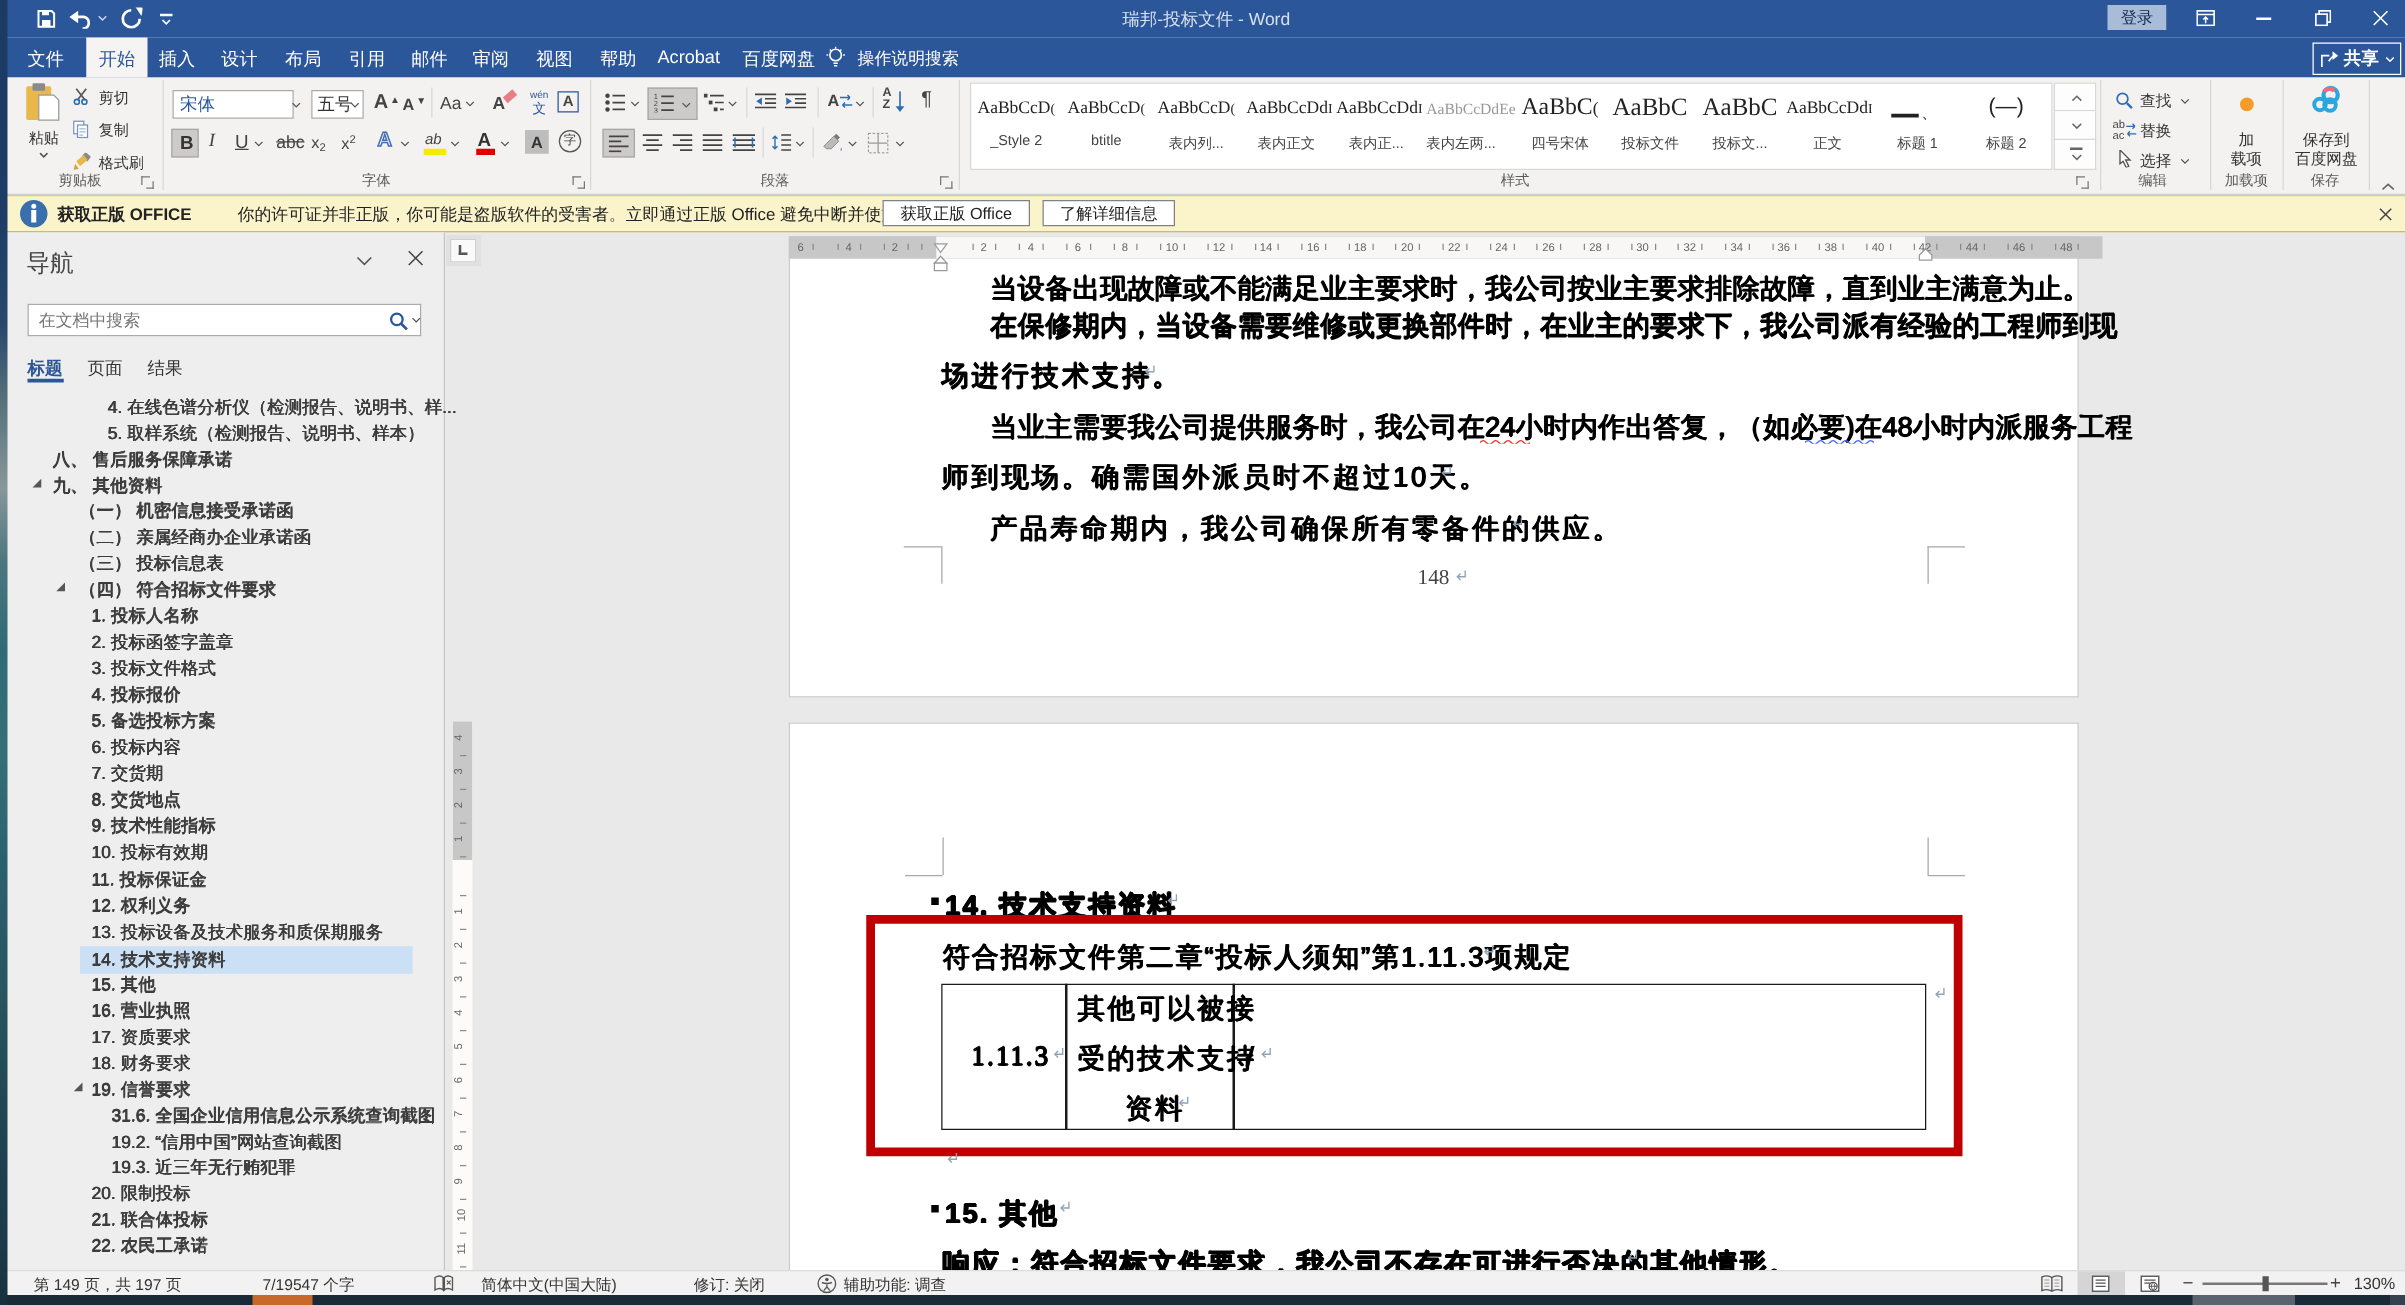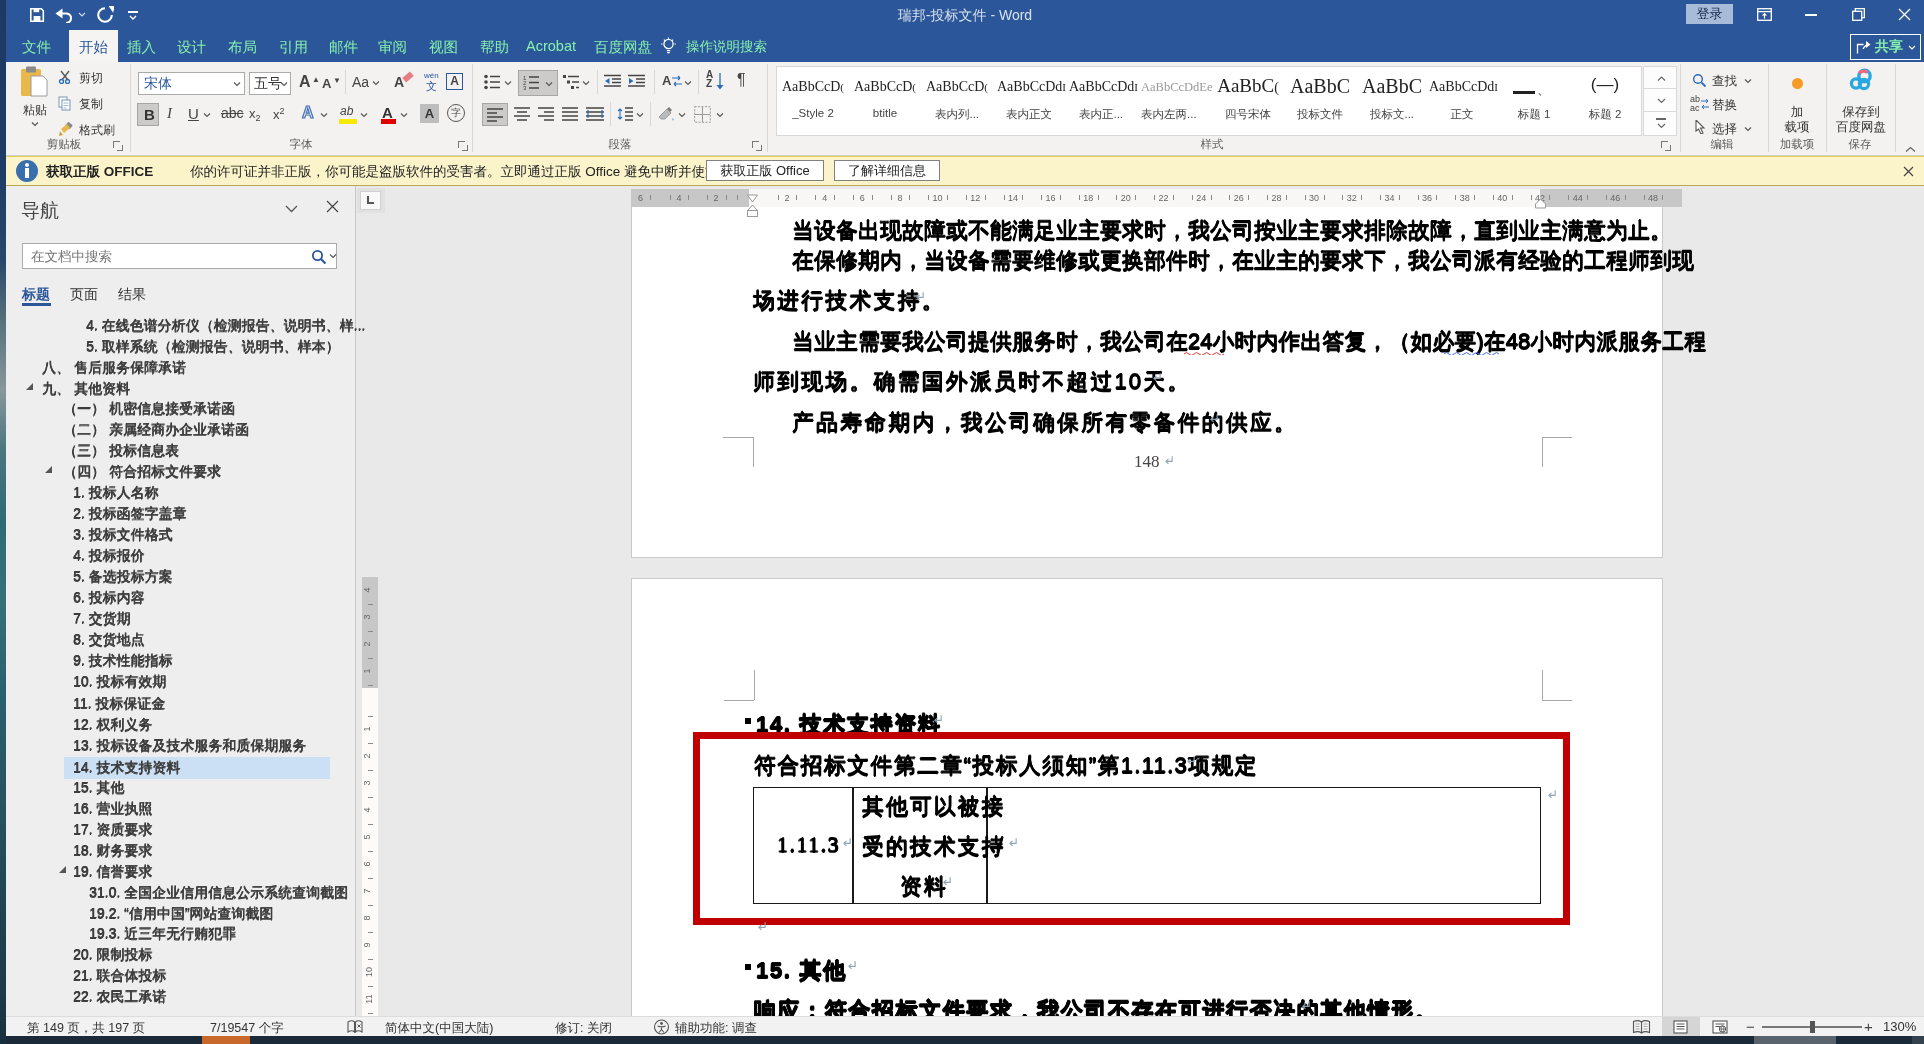--- a/index.html
+++ b/index.html
@@ -1,18 +1,18 @@
 <!DOCTYPE html>
 <html><head><meta charset="utf-8">
 <style>
 html,body{margin:0;padding:0;background:#e9e9e9;width:1924px;height:1044px;overflow:hidden;
  font-family:"Liberation Sans",sans-serif;-webkit-font-smoothing:antialiased}
 .ab{position:absolute}
 #root{position:absolute;top:0;left:0;width:1924px;height:1044px}
-.w{color:#86efac}
+.w{color:#ffffff}
 .docline{font-family:"Liberation Sans",sans-serif;font-size:22px;color:#000;white-space:nowrap;text-shadow:0.6px 0 currentColor,-0.6px 0 currentColor,0 0.6px currentColor,0 -0.6px currentColor}
 .jst{text-align-last:justify;text-align:justify}
 .ls{letter-spacing:2.1px}
 .nav-item{position:absolute;font-size:14px;color:#3d3d3d;white-space:nowrap;text-shadow:0.5px 0 currentColor,0 0.5px currentColor}
 .tick{position:absolute;width:1px;height:5px;background:#8a8a8a;top:6px}
 .rlab{position:absolute;font-size:9px;color:#666;top:4px;transform:translateX(-50%)}
 .vtick{position:absolute;height:1px;width:5px;background:#8a8a8a;left:6px}
 .vlab{position:absolute;font-size:9px;color:#666;left:2px;transform:rotate(-90deg);transform-origin:center}
 .gl{position:absolute;font-size:11.5px;color:#5c5c5c;bottom:3px;white-space:nowrap;transform:translateX(-50%)}
 .dlaunch{position:absolute;width:10px;height:10px}
@@ -163,21 +163,21 @@
   </div>
   <div class="ab" style="left:58px;top:60px;width:64px;height:16px">
     <svg width="15" height="15" viewBox="0 0 15 15">
           <rect x="8" y="1" width="6" height="5" rx="1" fill="#8a8a8a" transform="rotate(40 11 3.5)"></rect>
           <path d="M3 7l6-5 3 4-6 5z" fill="#e8b84b"></path>
           <path d="M2 9l3 4-4 1z" fill="#caa53e"></path>
         </svg>
     <div class="ab" style="left:21px;top:0;font-size:12px;color:#333">格式刷</div>
   </div>
 
-  <div class="ab" style="left:138px;top:10px;width:107px;height:23px;background:#fff;border:1px solid #ababab;box-sizing:border-box">
+  <div class="ab" style="left:138px;top:10px;width:97px;height:23px;background:#fff;border:1px solid #ababab;box-sizing:border-box">
     <div class="ab" style="left:5px;top:2px;font-size:14px;color:#2b579a">宋体</div>
     <svg class="ab" style="left:94px;top:9px" width="8" height="5" viewBox="0 0 8 5">
           <path d="M1 .5l3 3 3-3" fill="none" stroke="#555" stroke-width="1.1"></path>
         </svg>
   </div>
   <div class="ab" style="left:249px;top:10px;width:42px;height:23px;background:#fff;border:1px solid #ababab;box-sizing:border-box">
     <div class="ab" style="left:4px;top:2px;font-size:14px;color:#333">五号</div>
     <svg class="ab" style="left:30px;top:9px" width="8" height="5" viewBox="0 0 8 5">
           <path d="M1 .5l3 3 3-3" fill="none" stroke="#555" stroke-width="1.1"></path>
         </svg>
@@ -475,21 +475,21 @@
     <div class="nav-item" style="left:73px;top:509px">11. 投标保证金</div>
     <div class="nav-item" style="left:73px;top:530px">12. 权利义务</div>
     <div class="nav-item" style="left:73px;top:551px">13. 投标设备及技术服务和质保期服务</div>
     <div class="nav-item" style="left:73px;top:573px">14. 技术支持资料</div>
     <div class="nav-item" style="left:73px;top:593px">15. 其他</div>
     <div class="nav-item" style="left:73px;top:614px">16. 营业执照</div>
     <div class="nav-item" style="left:73px;top:635px">17. 资质要求</div>
     <div class="nav-item" style="left:73px;top:656px">18. 财务要求</div>
     <div class="ab" style="left:59px;top:680px;width:0;height:0;border-left:7px solid transparent;border-bottom:7px solid #555"></div>
     <div class="nav-item" style="left:73px;top:677px">19. 信誉要求</div>
-    <div class="nav-item" style="left:89px;top:698px">31.0. 全国企业信用信息公示系统查询截图</div>
+    <div class="nav-item" style="left:89px;top:698px">31.6. 全国企业信用信息公示系统查询截图</div>
     <div class="nav-item" style="left:89px;top:719px">19.2. “信用中国”网站查询截图</div>
     <div class="nav-item" style="left:89px;top:739px">19.3. 近三年无行贿犯罪</div>
     <div class="nav-item" style="left:73px;top:760px">20. 限制投标</div>
     <div class="nav-item" style="left:73px;top:781px">21. 联合体投标</div>
     <div class="nav-item" style="left:73px;top:802px">22. 农民工承诺</div>
   </div>
 
   <div class="ab" style="left:631px;top:3px;width:1032px;height:369px;background:#fff;border:1px solid #c9c9c9;box-sizing:border-box" id="page1">
     <div class="docline jst" style="position:absolute;left:160px;top:56px;width:738px">在保修期内，当设备需要维修或更换部件时，在业主的要求下，我公司派有经验的工程师到现</div>
     <div class="docline jst" style="position:absolute;left:160px;top:26px;width:738px">当设备出现故障或不能满足业主要求时，我公司按业主要求排除故障，直到业主满意为止。</div>

